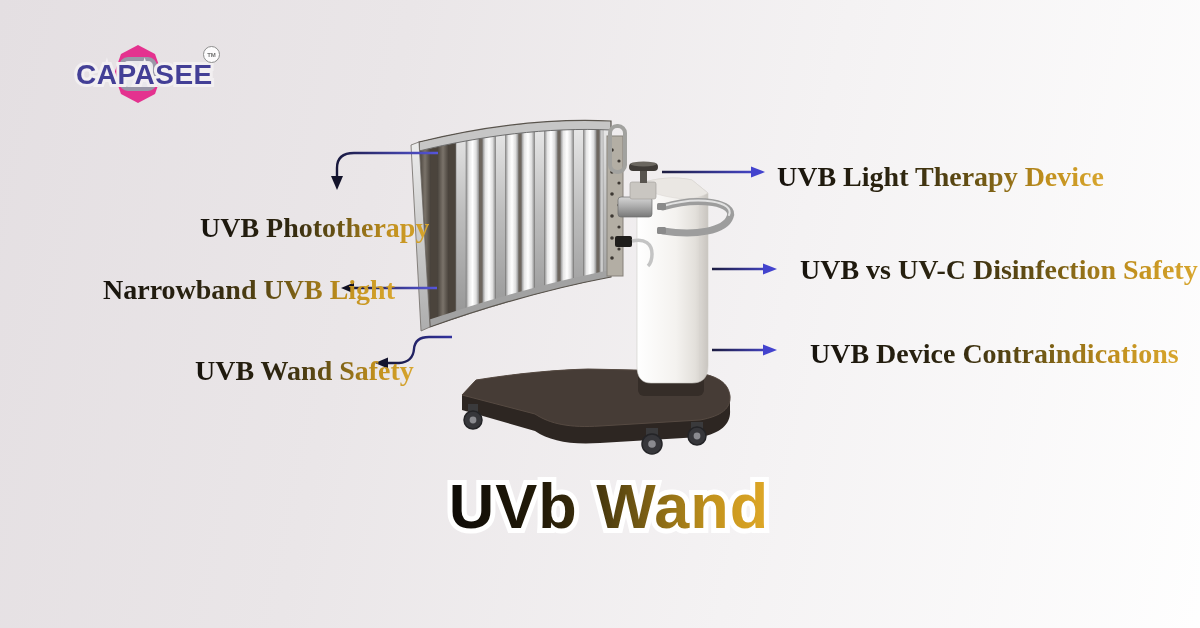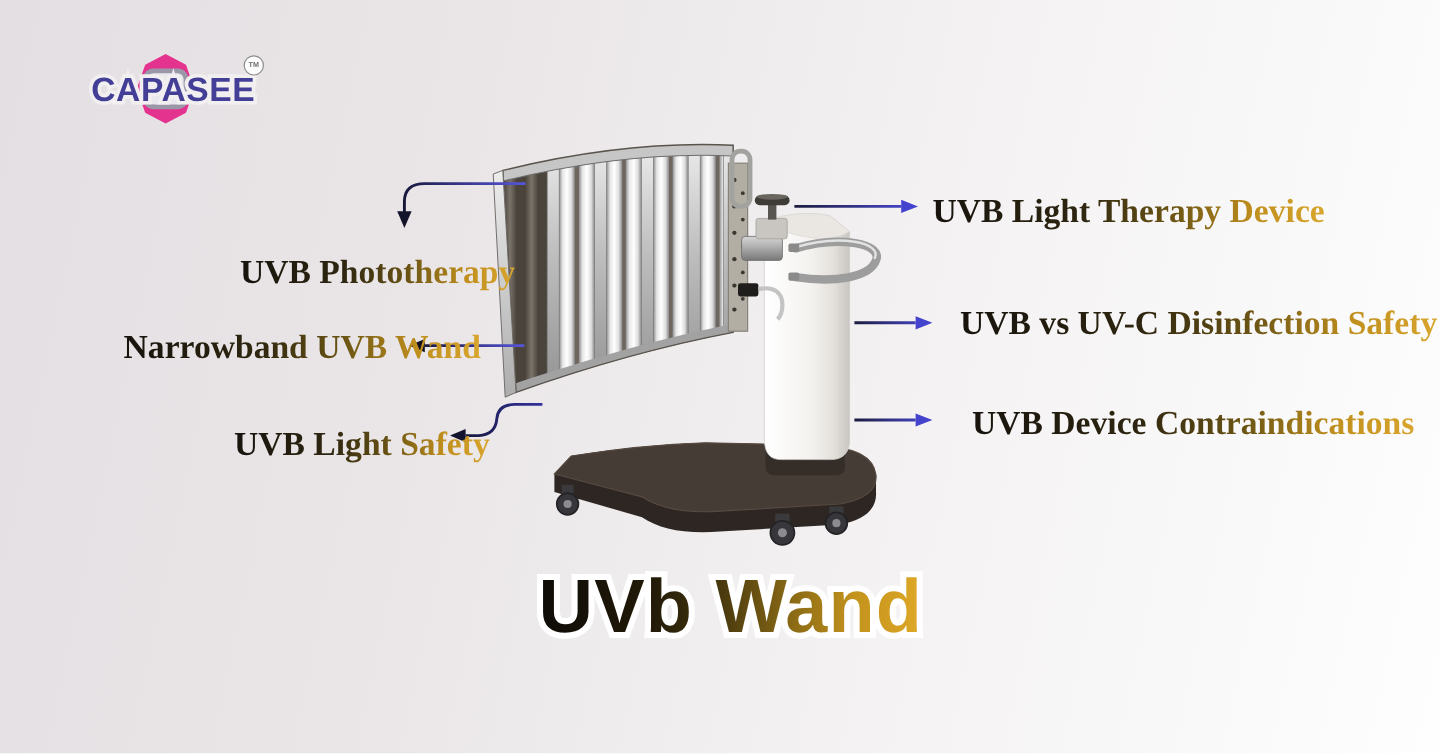--- a/index.html
+++ b/index.html
@@ -242,22 +242,22 @@
       <rect x="11" y="15" width="34" height="30" rx="7" fill="#e9e8ec" stroke="#9a98a8" stroke-width="4"></rect>
     </svg>
     <div class="logo-text-wrap">
       <span class="logo-text back">CAPASEE</span>
       <span class="logo-text front">CAPASEE</span>
     </div>
     <span class="logo-tm">TM</span>
   </div>
 
   <span class="callout cl-phototherapy">UVB Phototherapy</span>
-  <span class="callout cl-narrowband">Narrowband UVB Wand</span>
-  <span class="callout cl-safety">UVB Light Safety</span>
+  <span class="callout cl-narrowband">Narrowband UVB Light</span>
+  <span class="callout cl-safety">UVB Wand Safety</span>
   <span class="callout cl-light">UVB Light Therapy Device</span>
   <span class="callout cl-disinfection">UVB vs UV-C Disinfection Safety</span>
   <span class="callout cl-contra">UVB Device Contraindications</span>
 
   <div class="title-wrap">
     <span class="title-inner">
       <span class="title-text back">UVb Wand</span>
       <span class="title-text front">UVb Wand</span>
     </span>
   </div>

